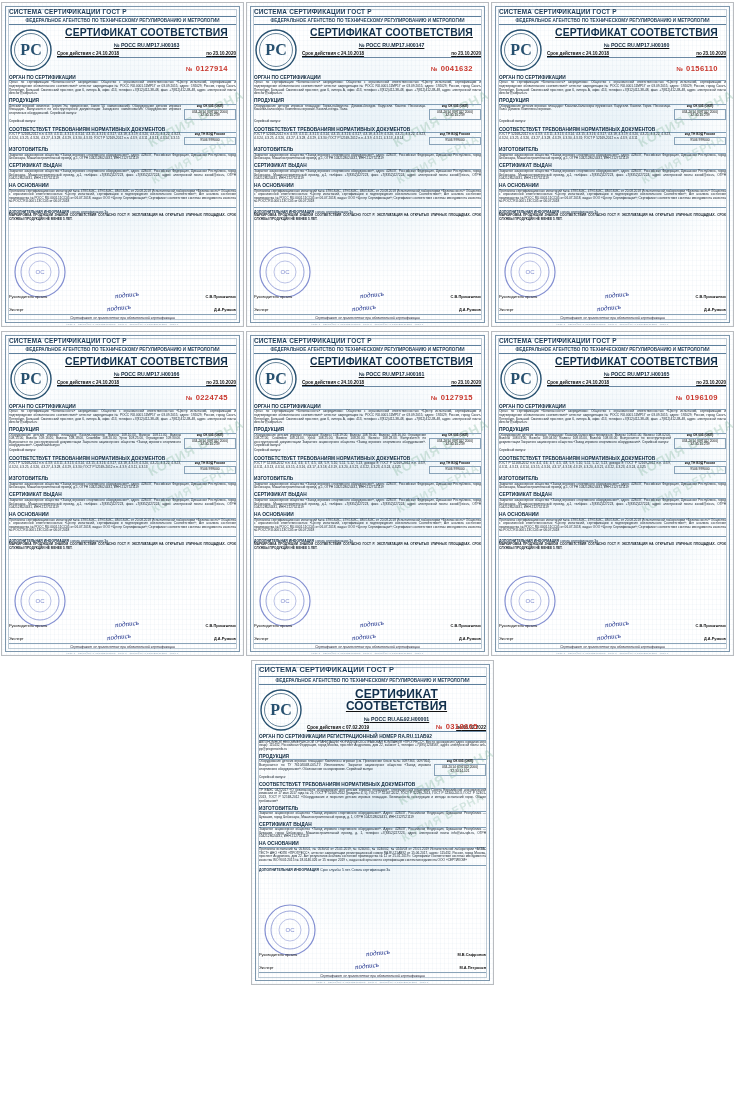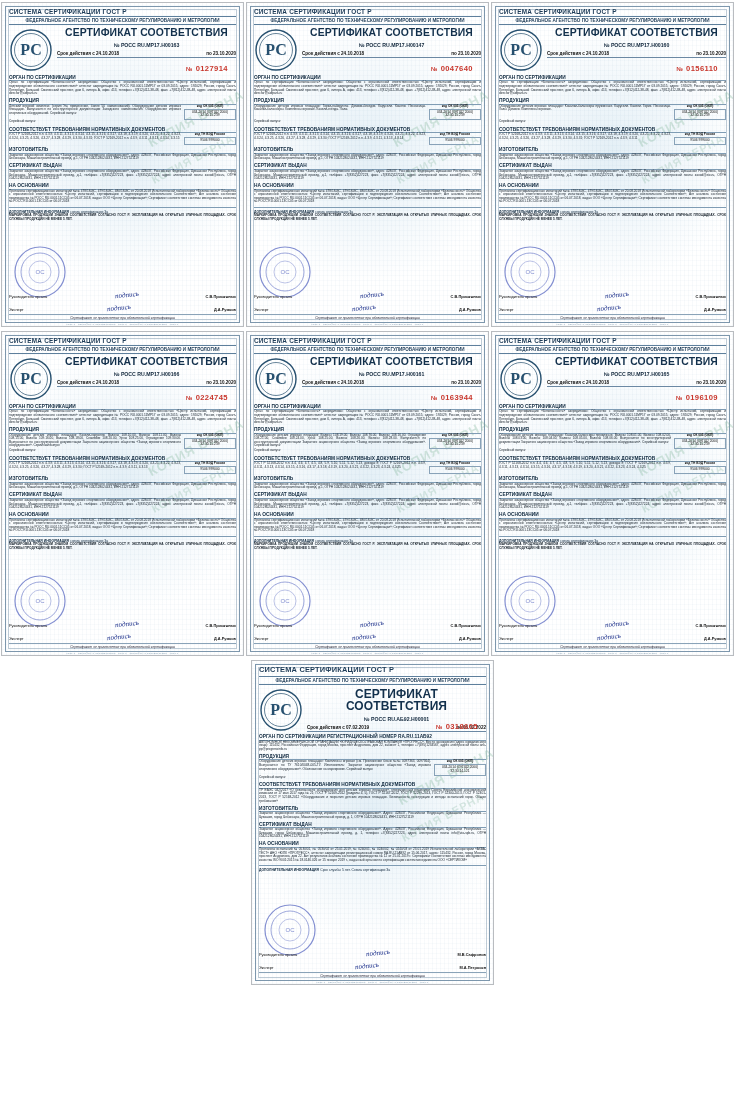--- a/index.html
+++ b/index.html
@@ -44,21 +44,21 @@
   .agency{
     text-align:center;font-size:4.6px;font-weight:bold;color:#1d3b57;
     border-top:1px solid #5d7f9c;border-bottom:1px solid #5d7f9c;
     margin-top:1px;padding:1px 0;text-transform:uppercase;
   }
   .hdr-row{display:flex;align-items:flex-start;margin-top:3px;}
   .emblem{
     width:44px;height:44px;flex:0 0 44px;position:relative;margin-right:4px;
   }
   .emblem svg{display:block;}
-  .hdr-main{flex:1;min-width:0;}
+  .hdr-main{flex:1;min-width:0;text-decoration:underline;}
   .main-title{
     text-align:center;font-size:10.4px;font-weight:bold;color:#12304c;
     letter-spacing:.1px;line-height:1.05;
   }
   .regnum{
     text-align:center;font-size:5.2px;font-weight:bold;margin-top:3px;color:#11273c;
   }
   .dates{
     display:flex;justify-content:space-between;align-items:flex-end;
     font-size:4.6px;margin-top:3px;border-bottom:1px solid #6b88a3;padding-bottom:1px;
@@ -260,21 +260,21 @@
               <span>РОСС RU.МР17.Н00147</span></div>
             <div class="dates">
               <span><span class="lbl">Срок действия с</span>
                 <b>24.10.2018</b></span>
               <span><span class="lbl">по</span>
                 <b>23.10.2020</b></span>
             </div>
           </div>
         </div>
         <div class="blank-no">
-          <span class="hash">№</span> <span>0047640</span>
+          <span class="hash">№</span> <span>0041632</span>
         </div>
         <div class="sec">
           <div class="sec-h">ОРГАН ПО СЕРТИФИКАЦИИ</div>
           <div class="sec-b tiny">Орган по сертификации «Безопасность» аккредитован Общество с ограниченной ответственностью «Центр испытаний, сертификации и подтверждения обязательного соответствия» аттестат аккредитации № РОСС RU.0001.11МР17 от 03.09.2015, адрес: 192029, Россия, город Санкт-Петербург, Большой Смоленский проспект, дом 6, литера А, офис 413, телефон +7(812)412-38-48, факс +7(812)412-38-48, адрес электронной почты director@adfpark.ru</div>
         </div>
         <div class="sec">
           <div class="sec-h">ПРОДУКЦИЯ</div>
           <div class="two-col">
             <div class="l sec-b tiny">Оборудование детских игровых площадок: Горки-лабиринты. Домики-беседки. Карусели. Качели. Песочницы. Качалки-балансиры. Комплексы игровые. Качели-гнёзда. Лазы.</div>
             <div class="r">
@@ -557,21 +557,21 @@
               <span>РОСС RU.МР17.Н00161</span></div>
             <div class="dates">
               <span><span class="lbl">Срок действия с</span>
                 <b>24.10.2018</b></span>
               <span><span class="lbl">по</span>
                 <b>23.10.2020</b></span>
             </div>
           </div>
         </div>
         <div class="blank-no">
-          <span class="hash">№</span> <span>0163944</span>
+          <span class="hash">№</span> <span>0127915</span>
         </div>
         <div class="sec">
           <div class="sec-h">ОРГАН ПО СЕРТИФИКАЦИИ</div>
           <div class="sec-b tiny">Орган по сертификации «Безопасность» аккредитован Общество с ограниченной ответственностью «Центр испытаний, сертификации и подтверждения обязательного соответствия» аттестат аккредитации № РОСС RU.0001.11МР17 от 03.09.2015, адрес: 192029, Россия, город Санкт-Петербург, Большой Смоленский проспект, дом 6, литера А, офис 413, телефон +7(812)412-38-48, факс +7(812)412-38-48, адрес электронной почты director@adfpark.ru</div>
         </div>
         <div class="sec">
           <div class="sec-h">ПРОДУКЦИЯ</div>
           <div class="two-col">
             <div class="l sec-b tiny">Оборудование детских игровых площадок: Вазоны 108.19.00, Вазоны 108.76.00, Вазоны 108.16.00, Ограждения 108.21.00, Скамейки 108.24.00, Урны 108.25.00, Вазоны 108.26.00, Вазоны 108.28.00. Выпускается по конструкторской документации Закрытого акционерного общества «Завод игрового спортивного оборудования». Серийный выпуск</div>
             <div class="r">

